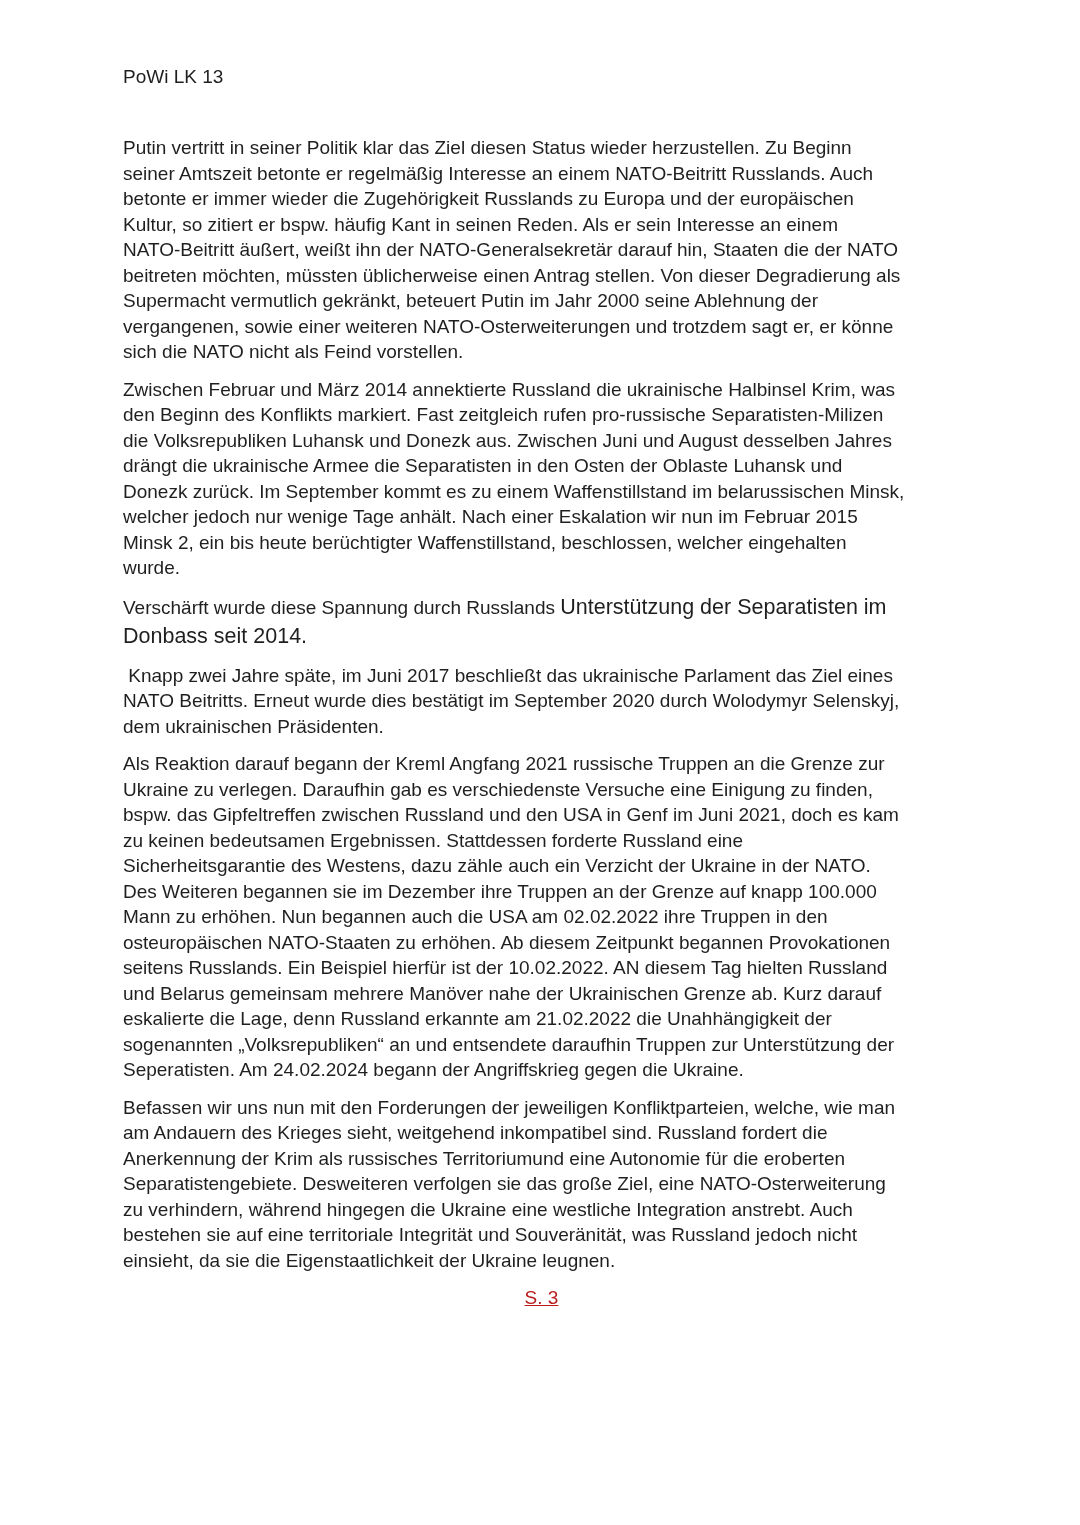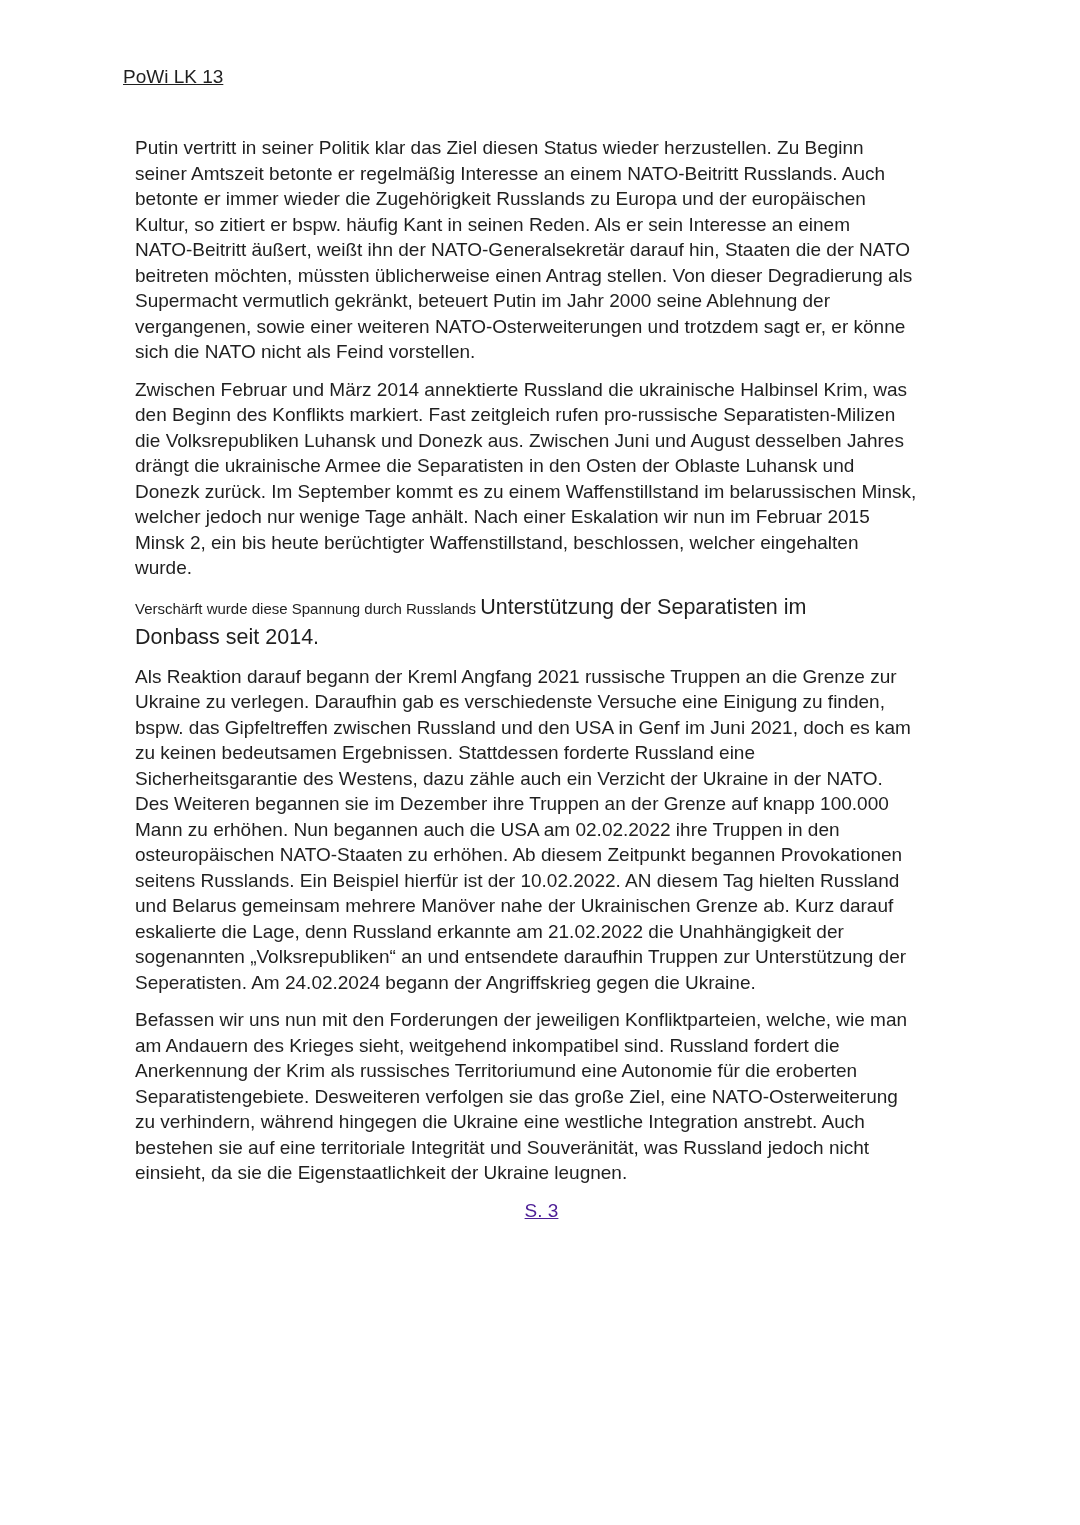--- a/index.html
+++ b/index.html
@@ -20,33 +20,32 @@
     background: #ffffff;
     box-sizing: border-box;
     padding: 66px 120px 0 123px;
     color: #1f1f1f;
   }
   .header {
     font-size: 19px;
     line-height: 22px;
     margin: 0 0 47px 0;
     white-space: pre;
-    text-decoration: underline;
   }
   .para {
-    margin: 0 0 12px 12px;
+    margin: 0 0 12px 0;
     font-size: 19px;
     line-height: 25.5px;
     white-space: pre;
   }
   .para-mixed {
     line-height: 29px;
   }
   .para-mixed .mixed-small {
-    font-size: 15px;
+    font-size: 19px;
   }
   .para-mixed .mixed-big {
     font-size: 21.5px;
   }
   .footer {
     margin-top: 12px;
     text-align: center;
     font-size: 19px;
     line-height: 25px;
     white-space: pre;
@@ -75,20 +74,23 @@
 die Volksrepubliken Luhansk und Donezk aus. Zwischen Juni und August desselben Jahres
 drängt die ukrainische Armee die Separatisten in den Osten der Oblaste Luhansk und
 Donezk zurück. Im September kommt es zu einem Waffenstillstand im belarussischen Minsk,
 welcher jedoch nur wenige Tage anhält. Nach einer Eskalation wir nun im Februar 2015
 Minsk 2, ein bis heute berüchtigter Waffenstillstand, beschlossen, welcher eingehalten
 wurde.</p>
 
   <p class="para para-mixed"><span class="mixed-small">Verschärft wurde diese Spannung durch Russlands </span><span class="mixed-big">Unterstützung der Separatisten im
 Donbass seit 2014.</span></p>
 
+  <p class="para"> Knapp zwei Jahre späte, im Juni 2017 beschließt das ukrainische Parlament das Ziel eines
+NATO Beitritts. Erneut wurde dies bestätigt im September 2020 durch Wolodymyr Selenskyj,
+dem ukrainischen Präsidenten.</p>
 
   <p class="para">Als Reaktion darauf begann der Kreml Angfang 2021 russische Truppen an die Grenze zur
 Ukraine zu verlegen. Daraufhin gab es verschiedenste Versuche eine Einigung zu finden,
 bspw. das Gipfeltreffen zwischen Russland und den USA in Genf im Juni 2021, doch es kam
 zu keinen bedeutsamen Ergebnissen. Stattdessen forderte Russland eine
 Sicherheitsgarantie des Westens, dazu zähle auch ein Verzicht der Ukraine in der NATO.
 Des Weiteren begannen sie im Dezember ihre Truppen an der Grenze auf knapp 100.000
 Mann zu erhöhen. Nun begannen auch die USA am 02.02.2022 ihre Truppen in den
 osteuropäischen NATO-Staaten zu erhöhen. Ab diesem Zeitpunkt begannen Provokationen
 seitens Russlands. Ein Beispiel hierfür ist der 10.02.2022. AN diesem Tag hielten Russland
@@ -99,15 +101,15 @@
 
 
   <p class="para">Befassen wir uns nun mit den Forderungen der jeweiligen Konfliktparteien, welche, wie man
 am Andauern des Krieges sieht, weitgehend inkompatibel sind. Russland fordert die
 Anerkennung der Krim als russisches Territoriumund eine Autonomie für die eroberten
 Separatistengebiete. Desweiteren verfolgen sie das große Ziel, eine NATO-Osterweiterung
 zu verhindern, während hingegen die Ukraine eine westliche Integration anstrebt. Auch
 bestehen sie auf eine territoriale Integrität und Souveränität, was Russland jedoch nicht
 einsieht, da sie die Eigenstaatlichkeit der Ukraine leugnen.</p>
 
-  <div class="footer" style="color: #4c1d95; text-decoration: underline;">S. 3</div>
+  <div class="footer" style="color: #b91c1c; text-decoration: underline;">S. 3</div>
 
 </div>
 
 </body></html>

